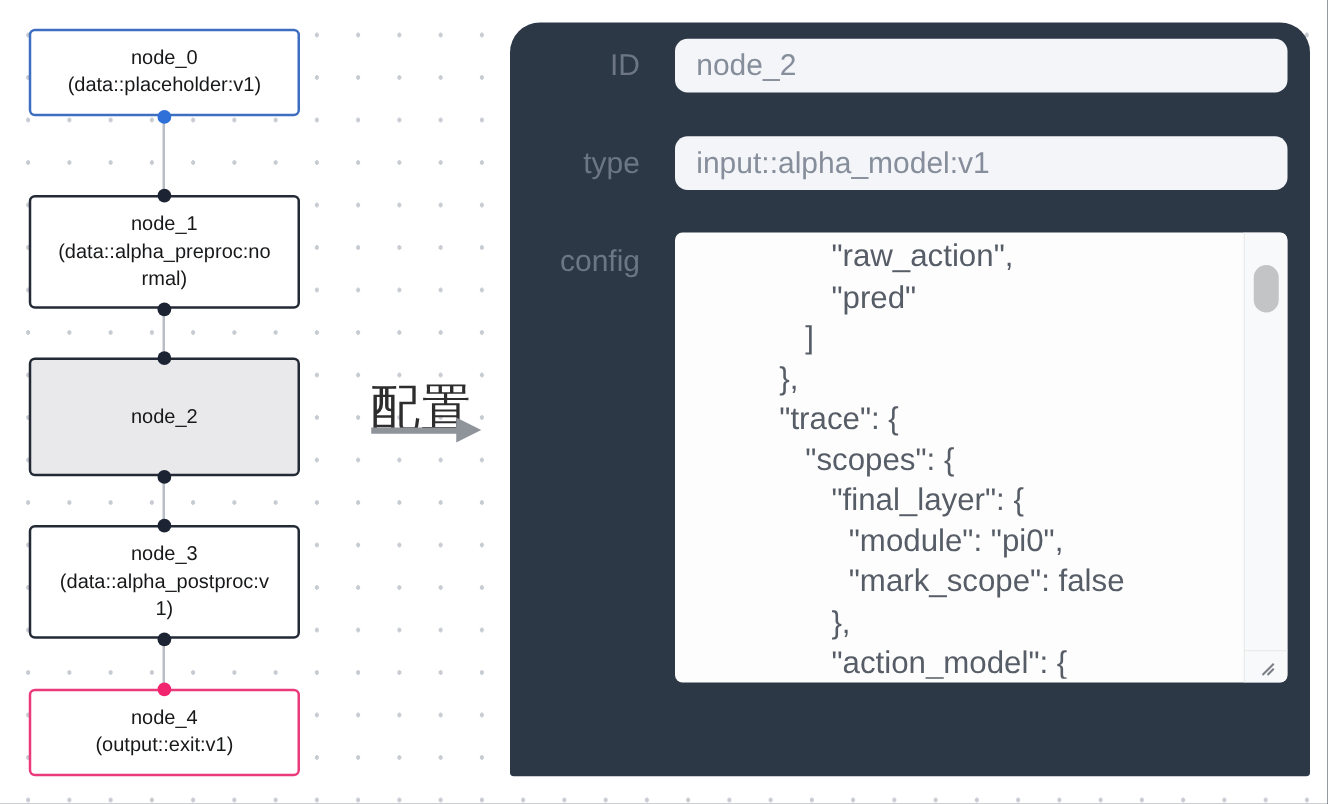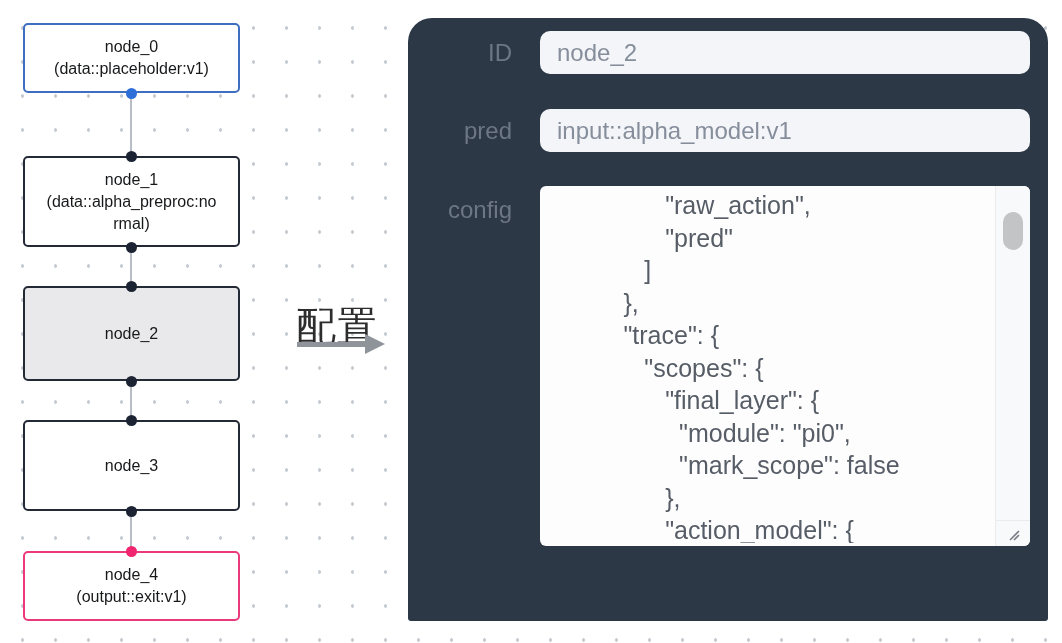--- a/index.html
+++ b/index.html
@@ -111,20 +111,21 @@
   </div>
   <div class="node" style="top:156px;height:91px">
     <div>node_1</div>
     <div>(data::alpha_preproc:normal)</div>
   </div>
   <div class="node node-selected" style="top:286px;height:95px">
     <div>node_2</div>
   </div>
   <div class="node" style="top:420px;height:91px">
     <div>node_3</div>
+    <div>(data::alpha_postproc:v1)</div>
   </div>
   <div class="node node-output" style="top:551px;height:70px">
     <div>node_4</div>
     <div>(output::exit:v1)</div>
   </div>
 
   <span class="port port-blue" style="top:87.5px"></span>
   <span class="port" style="top:150.5px"></span>
   <span class="port" style="top:241.5px"></span>
   <span class="port" style="top:280.5px"></span>
@@ -138,21 +139,21 @@
 <div class="arrow-line"></div>
 <div class="arrow-head"></div>
 
 <div class="panel">
 
   <div class="field-label" style="top:21px">ID</div>
   <div class="text-input" style="top:13px">
     <span>node_2</span>
   </div>
 
-  <div class="field-label" style="top:99px">pred</div>
+  <div class="field-label" style="top:99px">type</div>
   <div class="text-input" style="top:91px">
     <span>input::alpha_model:v1</span>
   </div>
 
   <div class="field-label" style="top:178px">config</div>
   <div class="config-area">
     <pre>                "raw_action",
                 "pred"
              ]
           },

